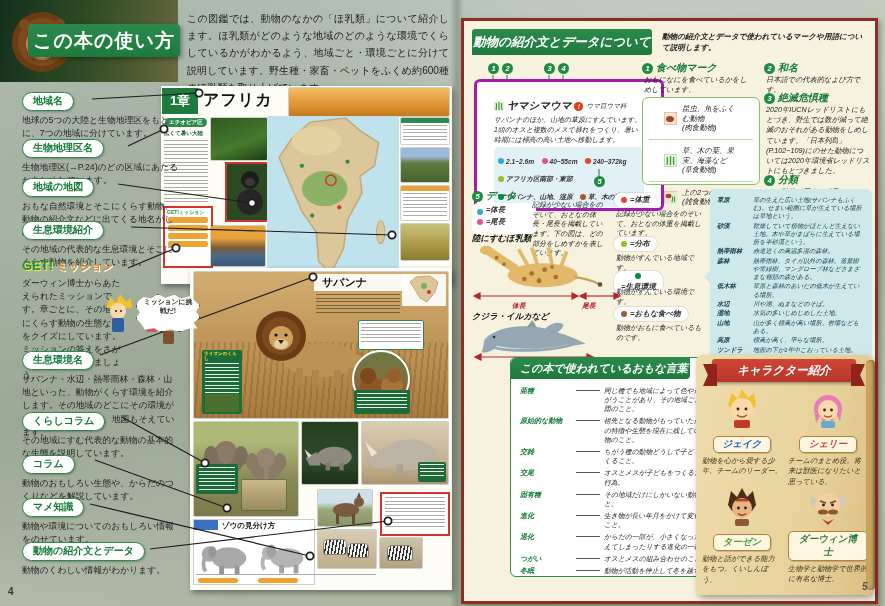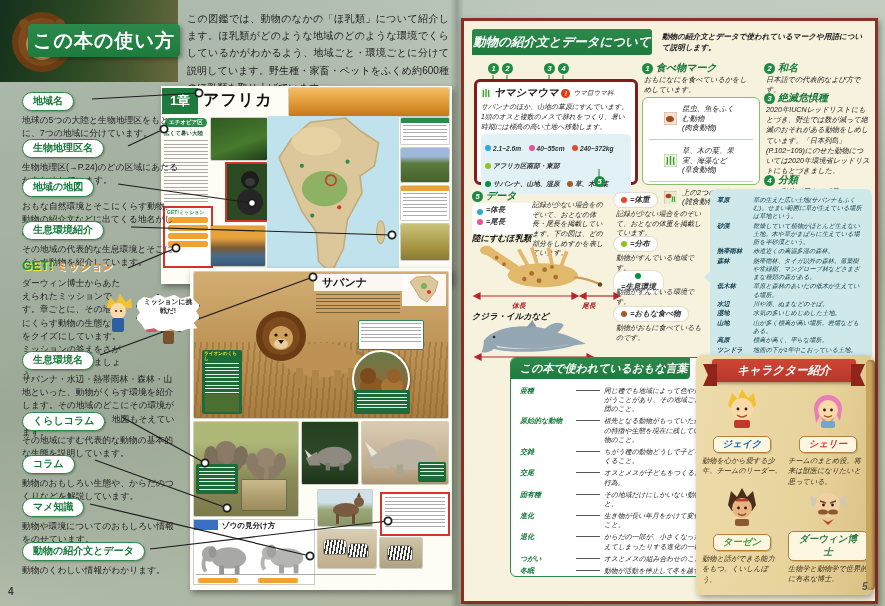--- a/index.html
+++ b/index.html
@@ -37,21 +37,21 @@
     background:repeating-linear-gradient(100deg,#f2f2ee 0 2px,#2e2e2e 2px 3.4px);box-shadow:0 0 0 1px rgba(0,0,0,.3);}
   
   .rpanel{position:absolute;left:461px;top:18px;width:411px;height:580px;background:#f7f2de;
     border:3px solid #8a2f23;border-radius:0;box-shadow:2px 3px 6px rgba(0,0,0,.35);font-style:italic;}
   .rhead{position:absolute;background:linear-gradient(180deg,#2b8a4b,#1e7a3d);color:#fff;font-weight:bold;
     font-size:12.5px;display:flex;align-items:center;justify-content:center;border-radius:3px 3px 3px 0;}
   .nb{display:inline-flex;width:11px;height:11px;border-radius:50%;background:#1f8a43;color:#fff;
     font-size:7.5px;font-weight:bold;align-items:center;justify-content:center;flex:0 0 11px;}
   .sh{position:absolute;display:flex;align-items:center;gap:3px;font-weight:bold;color:#157a3a;font-size:10px;}
   .sd{position:absolute;font-size:7.2px;line-height:1.42;color:#222;}
-  .ybox{position:absolute;background:#fff;border:3px solid #7f1d1d;border-radius:6px;padding:4px;}
+  .ybox{position:absolute;background:#fff;border:3px solid #a21caf;border-radius:6px;padding:17px;}
   .chip{display:inline-flex;align-items:center;gap:2px;font-size:6.6px;font-weight:bold;color:#333;margin-right:3px;}
   .dt{width:6px;height:6px;border-radius:50%;display:inline-block;flex:0 0 6px;}
   .c-len{background:#2fa8dc}.c-tail{background:#ea5296}.c-wt{background:#e8482a}
   .c-dist{background:#8fc31f}.c-hab{background:#00913a}.c-food{background:#a55b2a}
   .fbox{position:absolute;background:#fff;border:1.5px solid #8bbd6a;border-radius:6px;}
   .frow{display:flex;align-items:center;gap:5px;padding:6px 21px;font-size:7.4px;line-height:1.3;color:#222;}
   .fsep{border-top:1px solid #bcd9a8;margin:0 6px;}
   .kpill{position:absolute;display:inline-flex;align-items:center;gap:3px;background:#fff;border-radius:9px;
     padding:2px 7px;font-size:7.6px;font-weight:bold;color:#333;box-shadow:0 0 0 1px rgba(0,0,0,.08);}
   .kd{position:absolute;font-size:7px;line-height:1.38;color:#222;}

